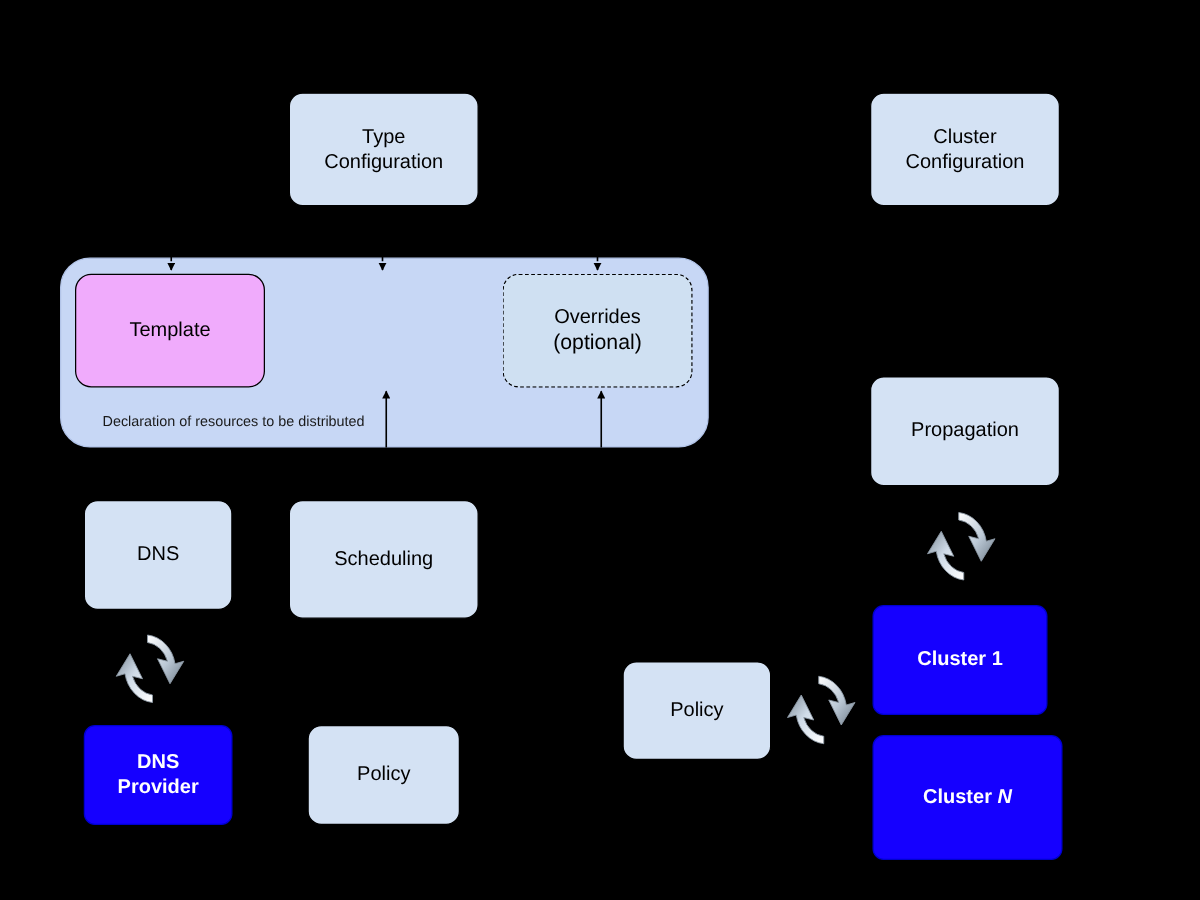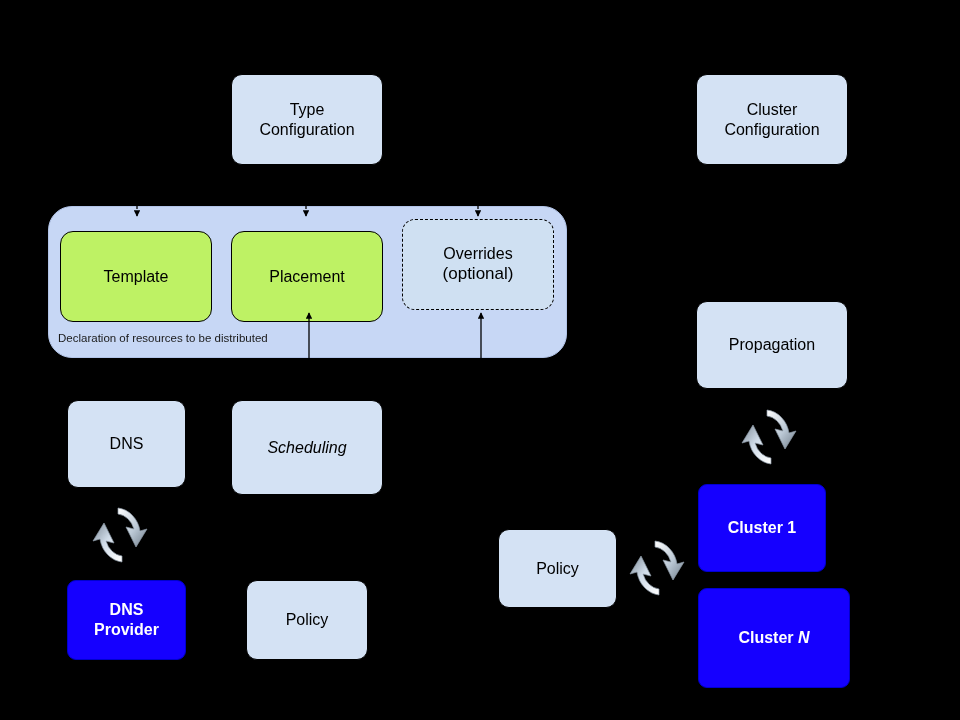--- a/index.html
+++ b/index.html
@@ -31,23 +31,22 @@
     line-height: 1.22;
     color: #000000;
     background: #d4e2f4;
     border: 1px solid #000000;
     border-radius: 11px;
   }
   .node.plain {
     background: #d4e2f4;
   }
   .node.inner {
-    background: #bef264;
+    background: #f0abfc;
     border-radius: 13px;
-    margin-top: 12px;
   }
   .node.dashdot {
     background: #cfe0f2;
     border: 1px dashed #000000;
     border-radius: 13px;
   }
   .node.solidblue {
     background: #1500ff;
     border: 1px solid #0000d0;
     color: #ffffff;
@@ -60,20 +59,21 @@
     background: #c7d7f5;
     border: 1px solid #b2c4e8;
     border-radius: 24px;
   }
   .group-caption {
     position: absolute;
     color: #1a1a1a;
     font-size: 11.5px;
     white-space: nowrap;
     line-height: 1;
+    margin-left: 24px;
   }
   .lbl {
     pointer-events: none;
   }
   .lbl .sub {
     display: block;
     font-size: 17px;
   }
   svg.overlay {
     position: absolute;
@@ -104,38 +104,35 @@
       <span>Configuration</span>
     </div>
   </div>
 
   <div class="group-box" style="left:48px; top:206px; width:519px; height:152px;"></div>
 
   <div class="node inner lbl f16" style="left:60px; top:219px; width:152px; height:91px;">
     <span>Template</span>
   </div>
 
-  <div class="node inner lbl f16" style="left:231px; top:219px; width:152px; height:91px;">
-    <span>Placement</span>
-  </div>
 
   <div class="node dashdot lbl f16" style="left:402px; top:219px; width:152px; height:91px;">
     <div>
       <span>Overrides</span>
       <span class="sub">(optional)</span>
     </div>
   </div>
 
   <div class="group-caption" style="left:58px; top:333px;">Declaration of resources to be distributed</div>
 
   <div class="node plain lbl f16" style="left:67px; top:400px; width:119px; height:88px;">
     <span>DNS</span>
   </div>
 
-  <div class="node plain lbl f16" style="left:231px; top:400px; width:152px; height:95px;font-style:italic;">
+  <div class="node plain lbl f16" style="left:231px; top:400px; width:152px; height:95px;">
     <span>Scheduling</span>
   </div>
 
   <div class="node solidblue lbl f16" style="left:67px; top:580px; width:119px; height:80px;">
     <div>
       <span>DNS</span><br>
       <span>Provider</span>
     </div>
   </div>
 
@@ -144,21 +141,21 @@
   </div>
 
   <div class="node plain lbl f16" style="left:498px; top:529px; width:119px; height:79px;">
     <span>Policy</span>
   </div>
 
   <div class="node plain lbl f16" style="left:696px; top:301px; width:152px; height:88px;">
     <span>Propagation</span>
   </div>
 
-  <div class="node solidblue lbl f16" style="left:698px; top:484px; width:128px; height:88px;">
+  <div class="node solidblue lbl f16" style="left:698px; top:484px; width:140px; height:88px;">
     <span>Cluster 1</span>
   </div>
 
   <div class="node solidblue lbl f16" style="left:698px; top:588px; width:152px; height:100px;">
     <div>
       <span>Cluster </span><span class="italic-n">N</span>
     </div>
   </div>
 
   <svg class="overlay">

